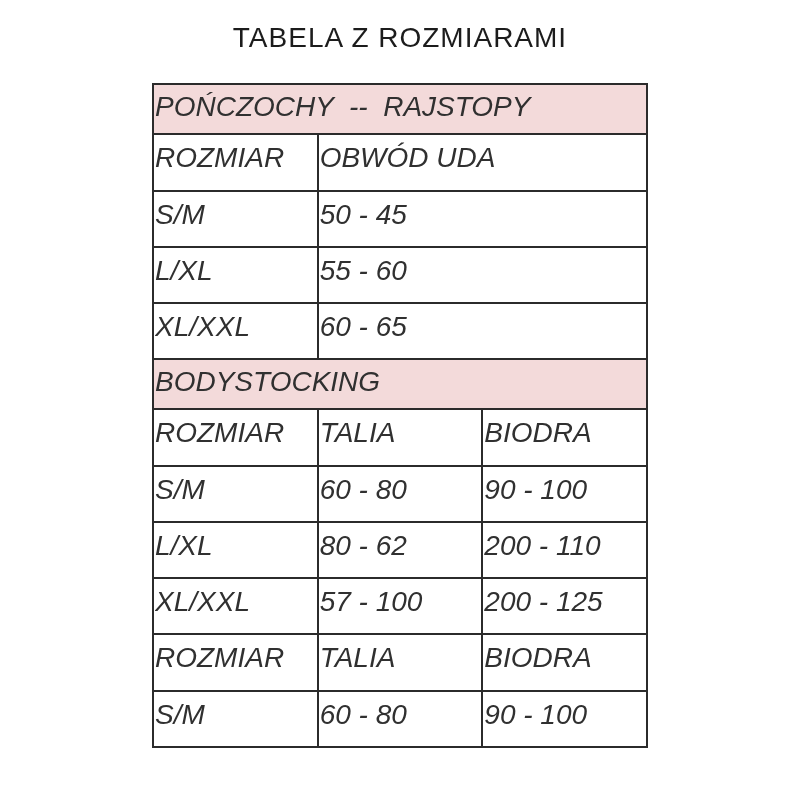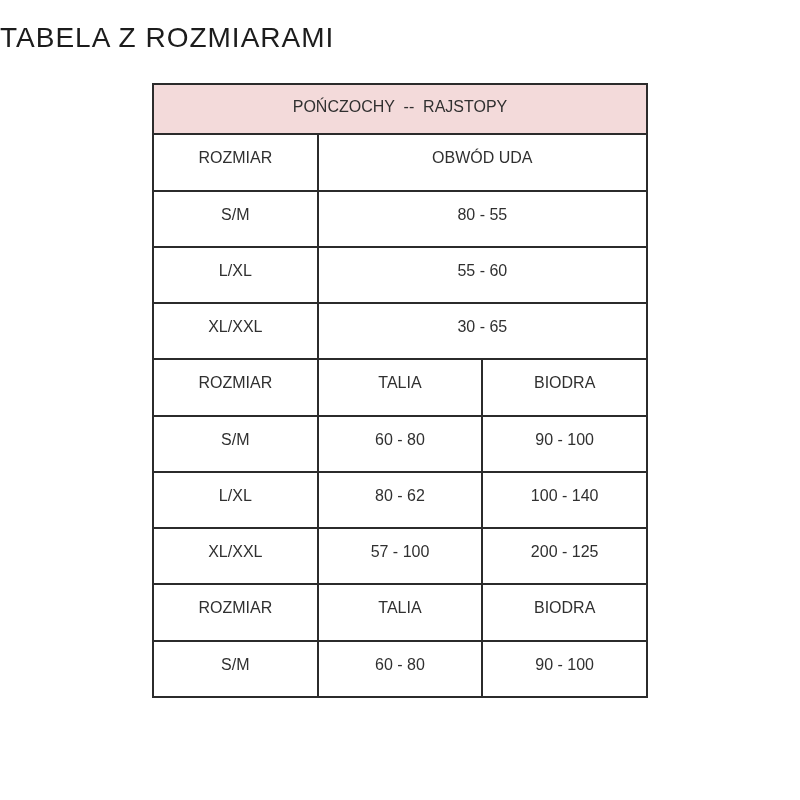--- a/index.html
+++ b/index.html
@@ -10,40 +10,42 @@
   }
   .page {
     width: 800px;
     height: 800px;
     background: #ffffff;
     overflow: hidden;
     box-sizing: border-box;
   }
   .page-title {
     margin: 22px 0 29px 0;
+    text-align: center;
     font-size: 28px;
     line-height: 1.15;
     font-weight: 400;
     letter-spacing: 1px;
     color: #1c1c1c;
   }
   table.size-table {
     border-collapse: collapse;
     table-layout: fixed;
     width: 496px;
     margin: 0 auto;
   }
   table.size-table col { width: 33.333%; }
   table.size-table td {
     border: 2px solid #2b2b2b;
-    text-align: center;
+    text-align: left;
     vertical-align: middle;
-    font-size: 16px;
+    font-size: 28px;
     color: #303030;
     overflow: hidden;
+    font-style: italic;
   }
   tr.section-header-row td {
     background: #f3dada;
     height: 41px;
     padding-bottom: 6px;
     white-space: pre-wrap;
   }
   tr.column-header-row td {
     height: 44px;
     padding-bottom: 10px;
@@ -92,45 +94,48 @@
 
       <tr class="section-header-row">
         <td colspan="3">POŃCZOCHY  --  RAJSTOPY</td>
       </tr>
       <tr class="column-header-row">
         <td>ROZMIAR</td>
         <td colspan="2">OBWÓD UDA</td>
       </tr>
       <tr class="data-row">
         <td>S/M</td>
-        <td colspan="2">80 - 55</td>
+        <td colspan="2">50 - 45</td>
       </tr>
       <tr class="data-row">
         <td>L/XL</td>
         <td colspan="2">55 - 60</td>
       </tr>
       <tr class="data-row">
         <td>XL/XXL</td>
-        <td colspan="2">30 - 65</td>
+        <td colspan="2">60 - 65</td>
       </tr>
 
+      <tr class="section-header-row">
+        <td colspan="3">BODYSTOCKING</td>
+      </tr>
       <tr class="column-header-row">
         <td>ROZMIAR</td>
         <td>TALIA</td>
         <td>BIODRA</td>
       </tr>
       <tr class="data-row">
         <td>S/M</td>
         <td>60 - 80</td>
         <td>90 - 100</td>
       </tr>
       <tr class="data-row">
         <td>L/XL</td>
         <td>80 - 62</td>
-        <td>100 - 140</td>
+        <td>200 - 110</td>
       </tr>
       <tr class="data-row">
         <td>XL/XXL</td>
         <td>57 - 100</td>
         <td>200 - 125</td>
       </tr>
 
       <tr class="column-header-row">
         <td>ROZMIAR</td>
         <td>TALIA</td>

